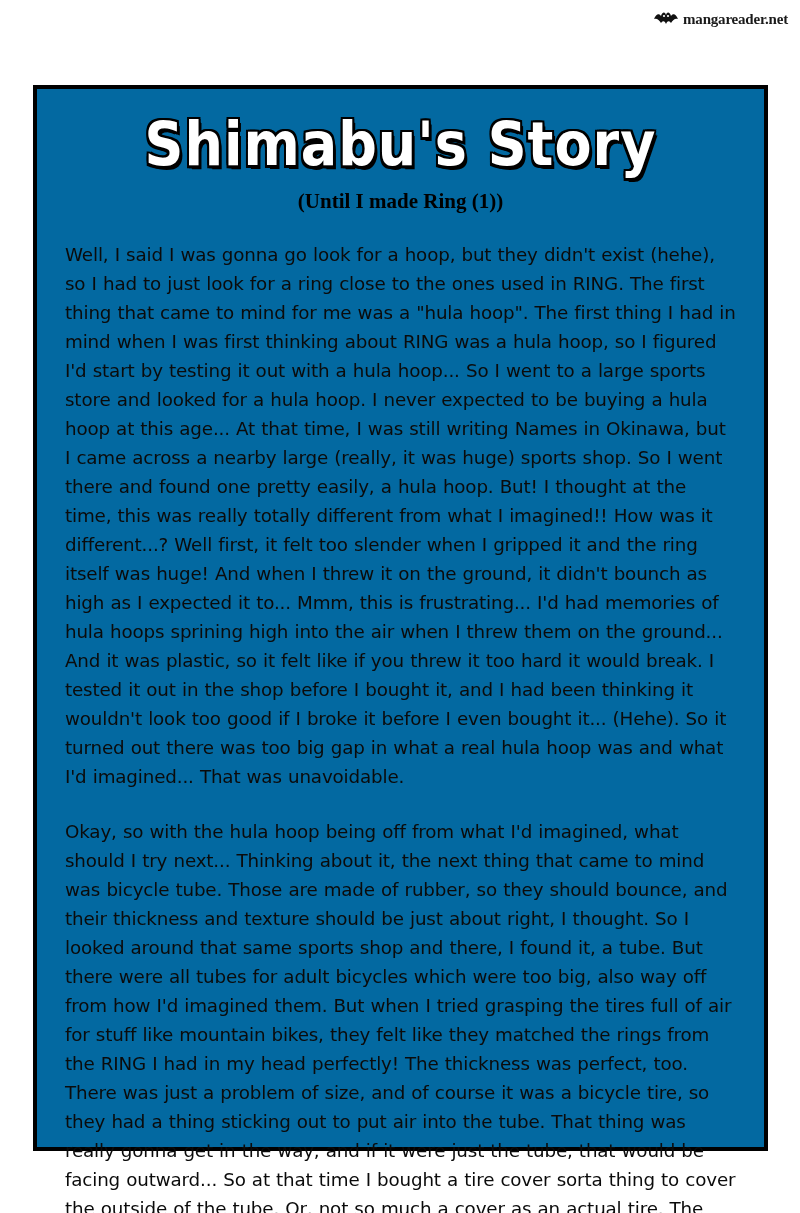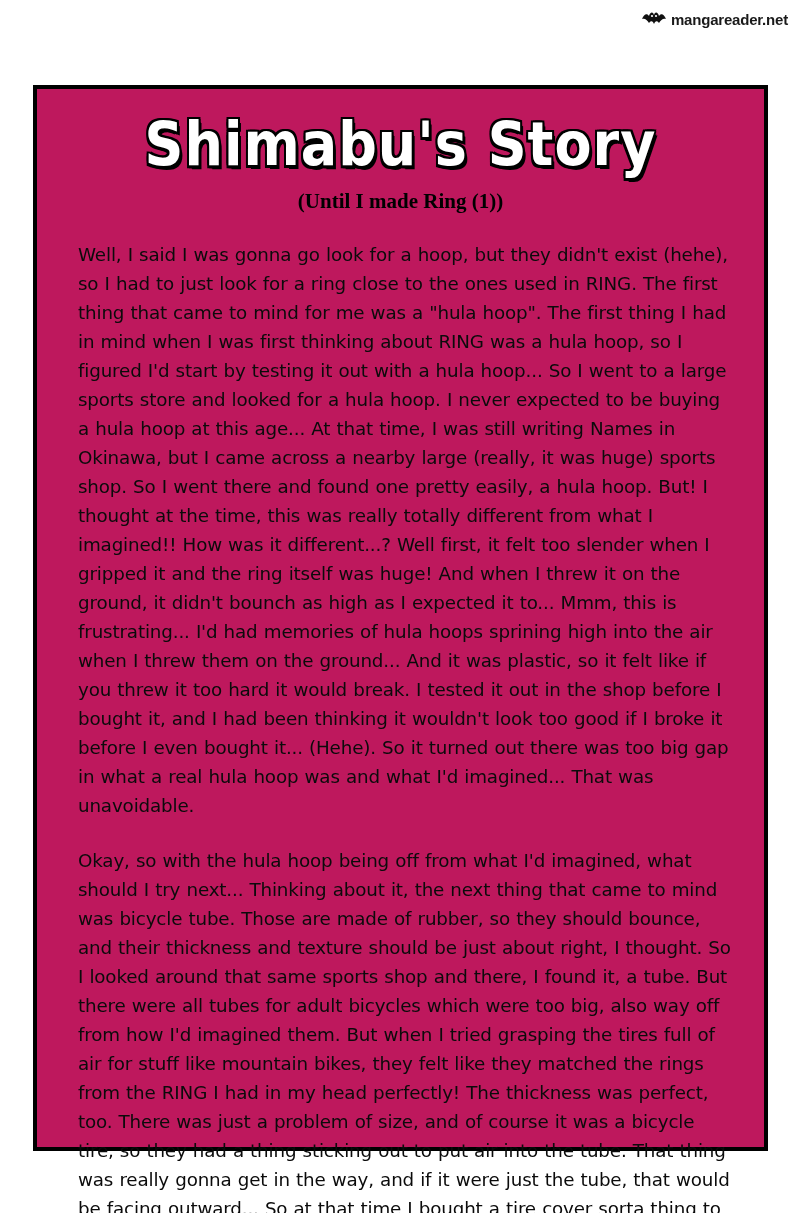--- a/index.html
+++ b/index.html
@@ -25,37 +25,37 @@
     gap: 4px;
   }
   .watermark .wm-icon {
     width: 26px;
     height: 18px;
     position: relative;
     display: inline-block;
   }
   .watermark .wm-icon svg { display: block; }
   .watermark .wm-text {
-    font-family: Liberation Sans, sans-serif;
+    font-family: Liberation Serif, serif;
     font-size: 15px;
     font-weight: bold;
     color: #1a1a1a;
     letter-spacing: -0.2px;
   }
 
   
   .page-frame {
     position: absolute;
     left: 33px;
     top: 85px;
     width: 735px;
     height: 1066px;
     border: 4px solid #000000;
     box-sizing: border-box;
-    background: #be185d;
+    background: #0369a1;
   }
   .page-inner {
     position: absolute;
     inset: 0;
     padding: 22px 28px 10px 28px;
     box-sizing: border-box;
   }
 
   
   .title-block {
@@ -94,21 +94,21 @@
   .body-text {
     margin-top: 26px;
     font-family: "DejaVu Sans", sans-serif;
     font-size: 18.3px;
     line-height: 29px;
     color: #0b0b0b;
     letter-spacing: -0.15px;
     word-spacing: 0.5px;
   }
   .body-text p {
-    margin: 0 0 26px 13px;
+    margin: 0 0 26px 0;
     text-align: left;
   }
   .body-text p:last-child { margin-bottom: 0; }
 </style>
 </head>
 <body>
 
 <div class="watermark">
   <span class="wm-icon">
     <svg width="26" height="18" viewBox="0 0 26 18" xmlns="http://www.w3.org/2000/svg">

